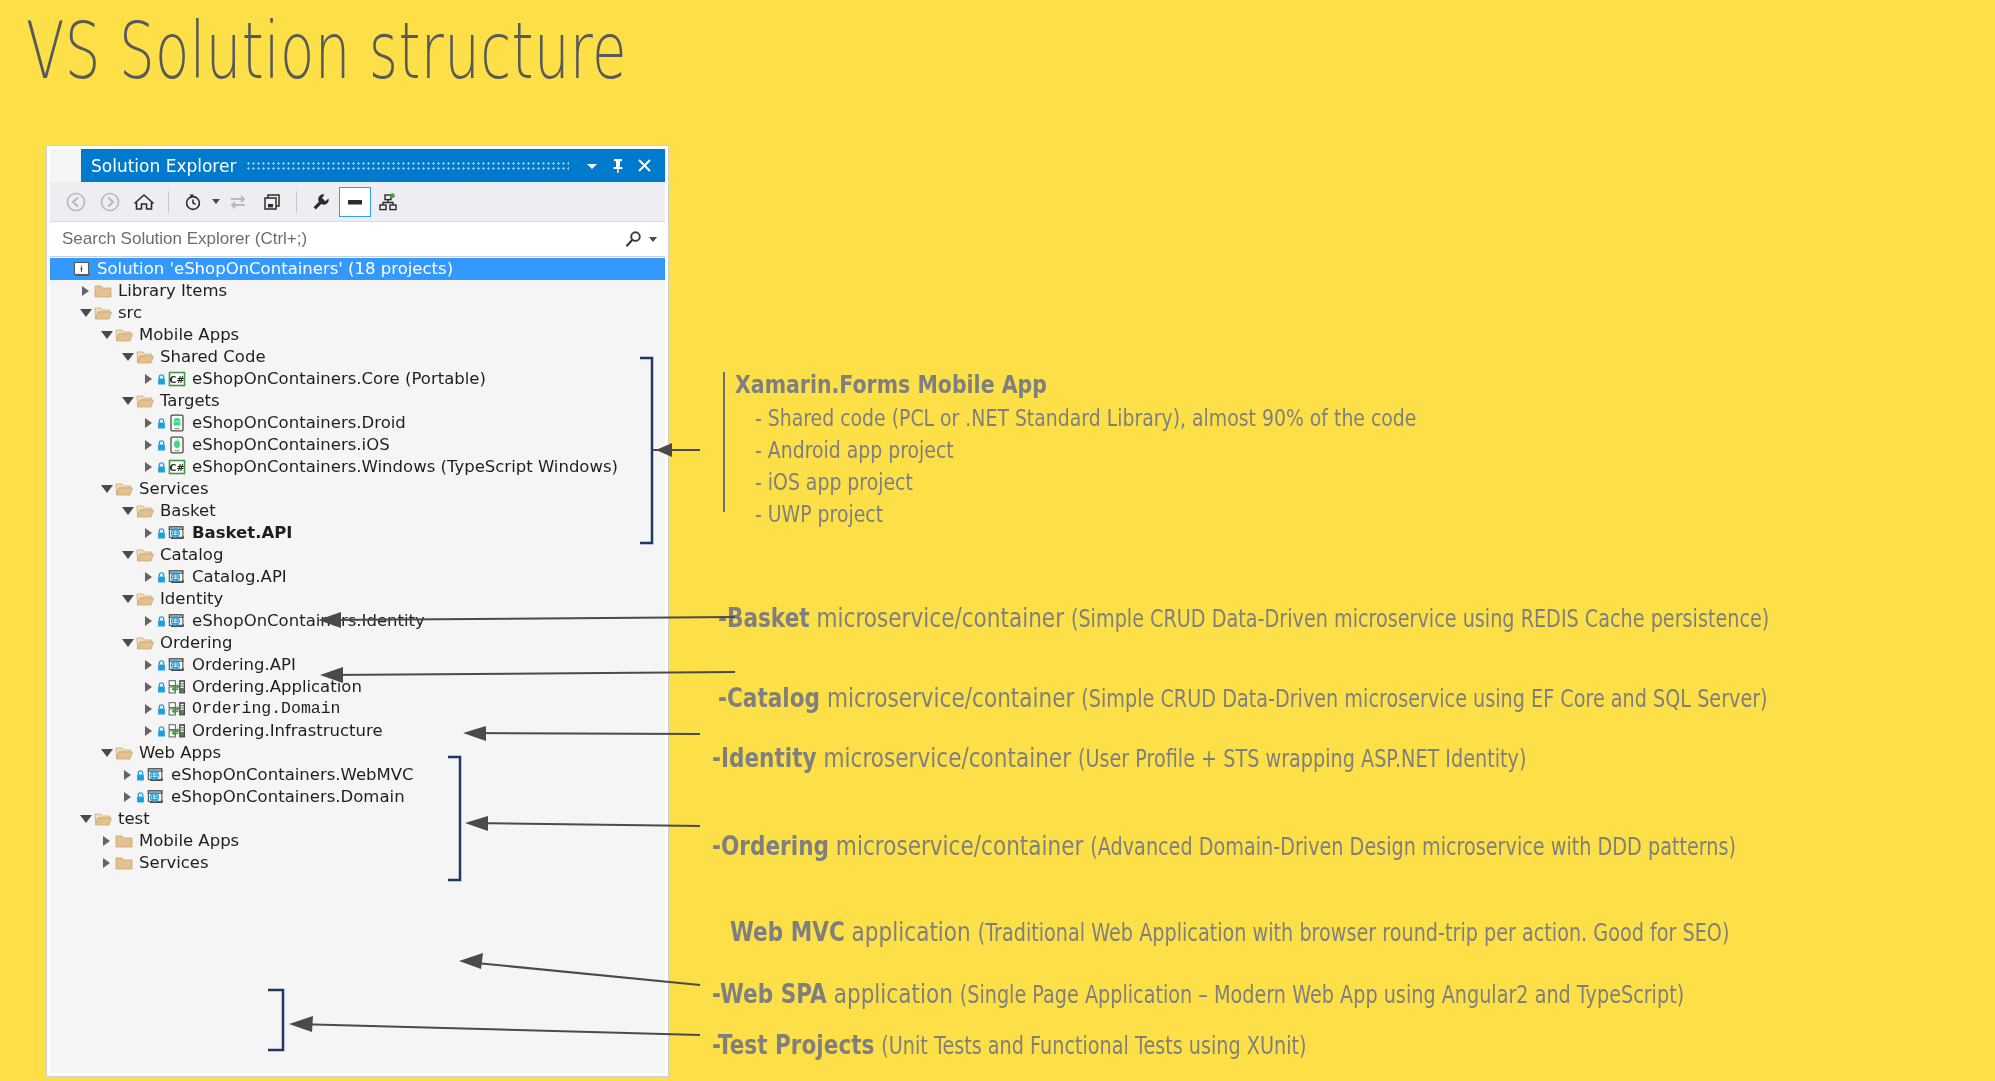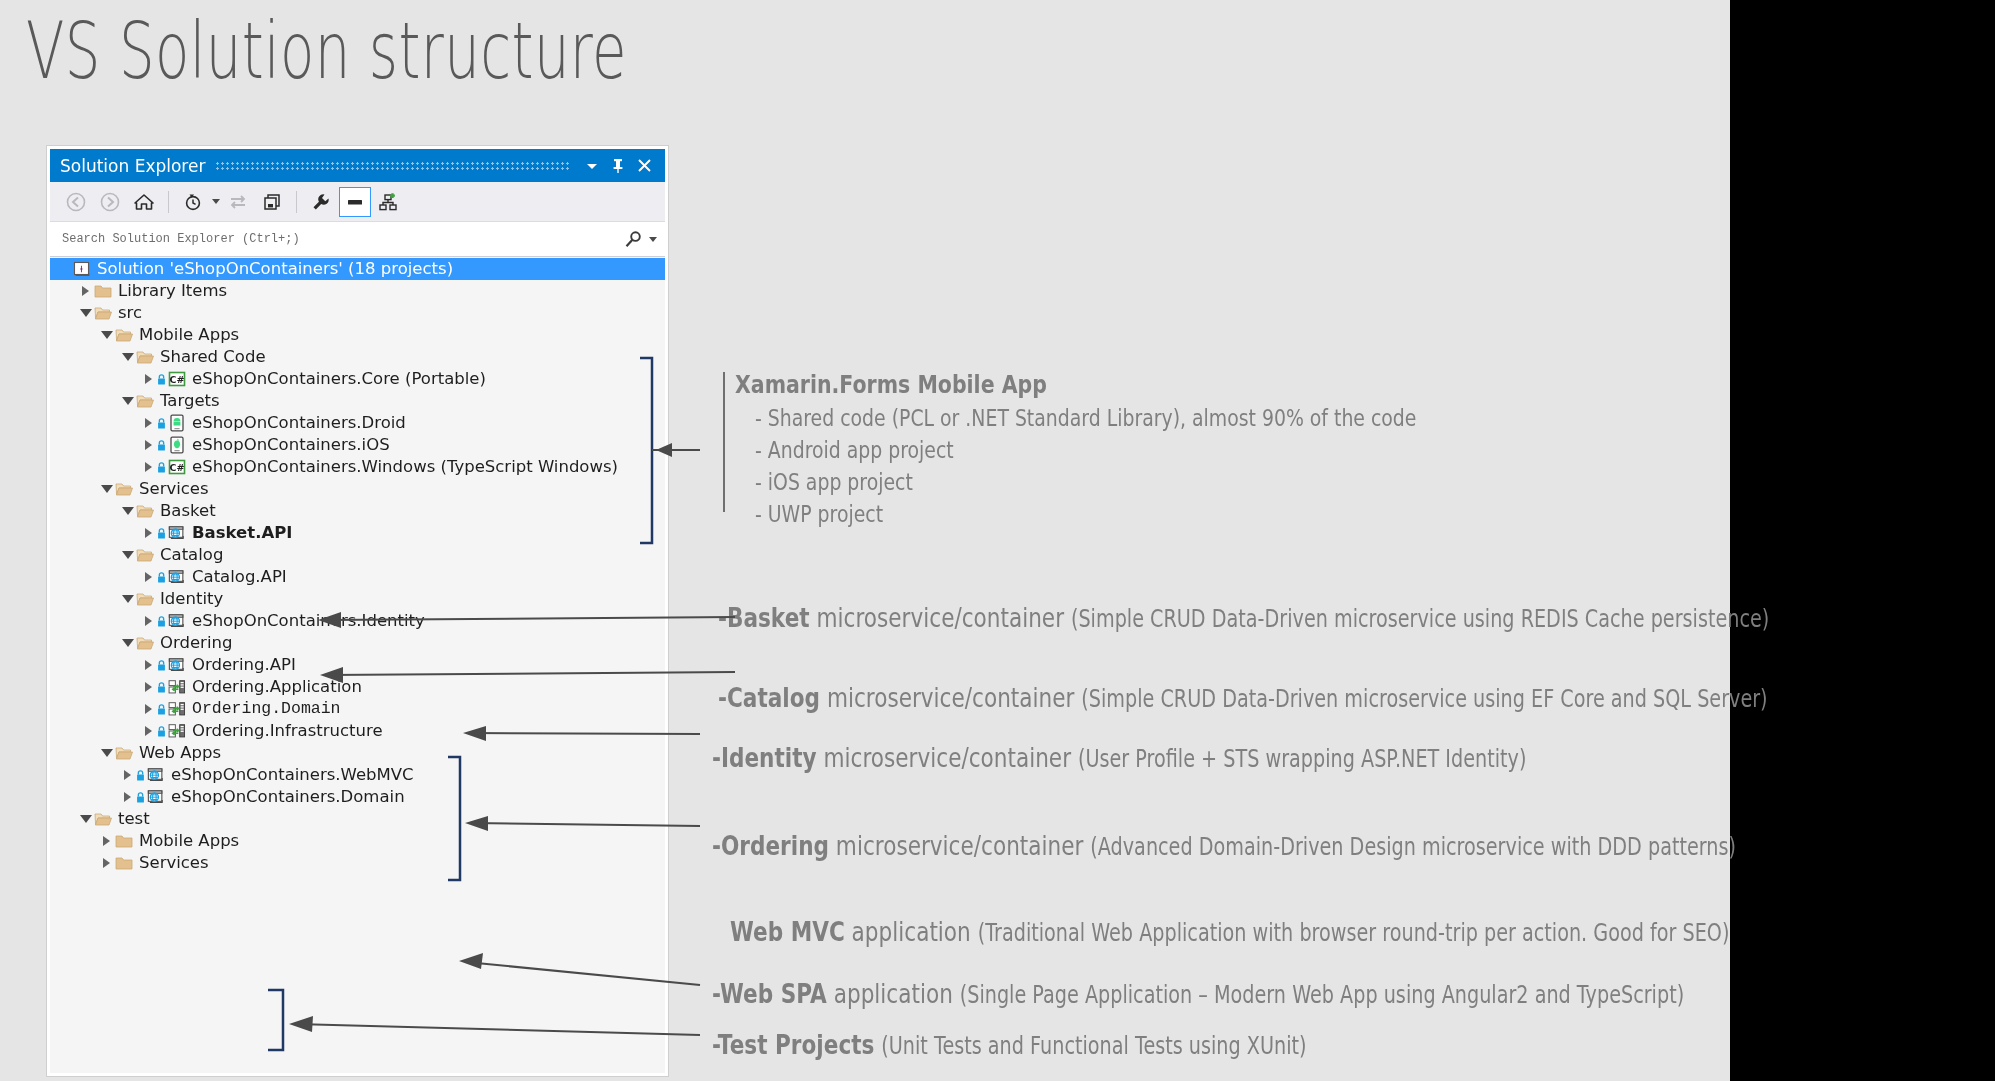--- a/index.html
+++ b/index.html
@@ -3,21 +3,21 @@
 <meta charset="utf-8">
 <style>
   * { box-sizing: border-box; }
   html, body {
     margin: 0; padding: 0;
     width: 1995px; height: 1081px;
     background: #000000;
     overflow: hidden;
     font-family: "Liberation Sans", sans-serif;
   }
-  #stage { position: relative; width: 1730px; height: 1081px; background:#e5e5e5; }
+  #stage { position: relative; width: 1995px; height: 1081px; background:#fde047; }
 
   
   .slide-title {
     position: absolute;
     left: 26px; top: 6px;
     font-size: 78px;
     font-weight: 300;
     color: #595959;
     letter-spacing: 0.5px;
     white-space: nowrap;
@@ -35,20 +35,21 @@
     border: 3px solid #ffffff;
     box-shadow: 0 0 0 1px #cfcfcf;
   }
   .se-titlebar {
     height: 33px;
     background: #007acc;
     display: flex;
     align-items: center;
     padding: 0 8px 0 10px;
     color: #ffffff;
+    margin-left: 31px;
   }
   .se-title-text {
     font-size: 17px;
     white-space: nowrap;
     font-family: "DejaVu Sans", sans-serif;
     font-weight: 400;
   }
   .se-grip {
     flex: 1;
     height: 10px;
@@ -97,23 +98,23 @@
   .se-search {
     height: 35px;
     background: #ffffff;
     border-bottom: 1px solid #cccedb;
     display: flex; align-items: center;
     padding: 0 8px 0 10px;
   }
   .se-search input {
     flex: 1;
     border: none; outline: none;
-    font-size: 12px;
+    font-size: 17px;
     color: #6d6d6d;
-    font-family: Liberation Mono, monospace;
+    font-family: Liberation Sans, sans-serif;
     background: transparent;
   }
   .se-search input::placeholder { color:#6d6d6d; opacity:1; }
 
   
   .se-tree {
     background: #f5f5f5;
     height: calc(100% - 33px - 40px - 35px);
     overflow: hidden;
     padding-top: 1px;

